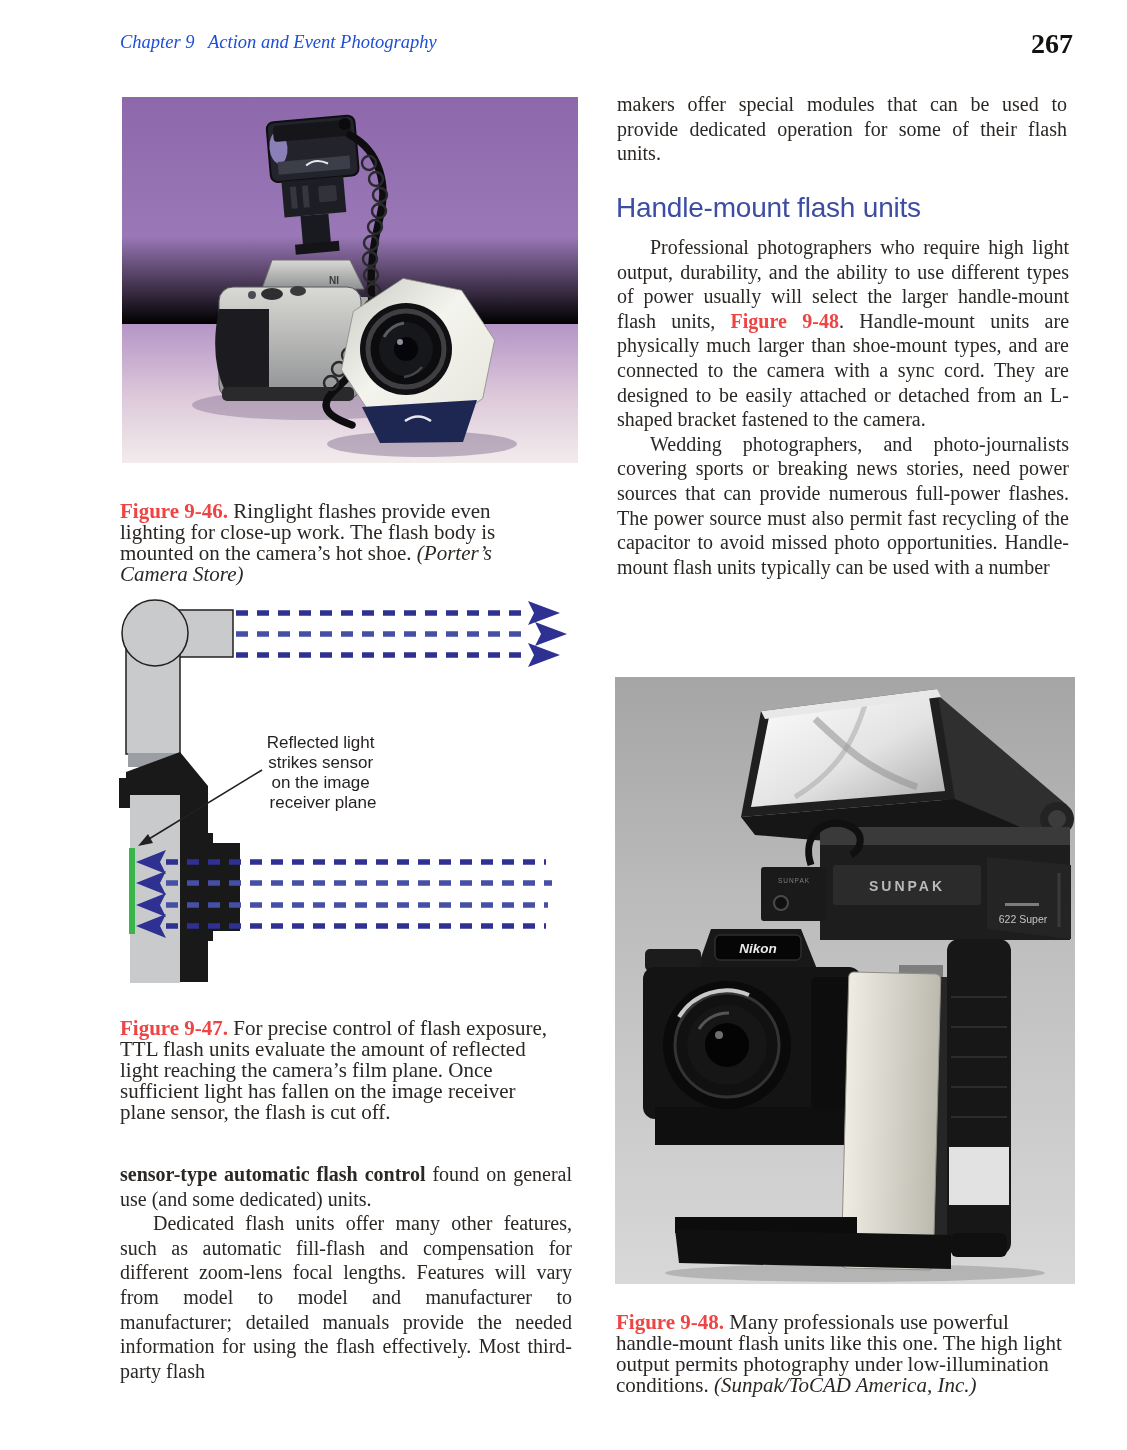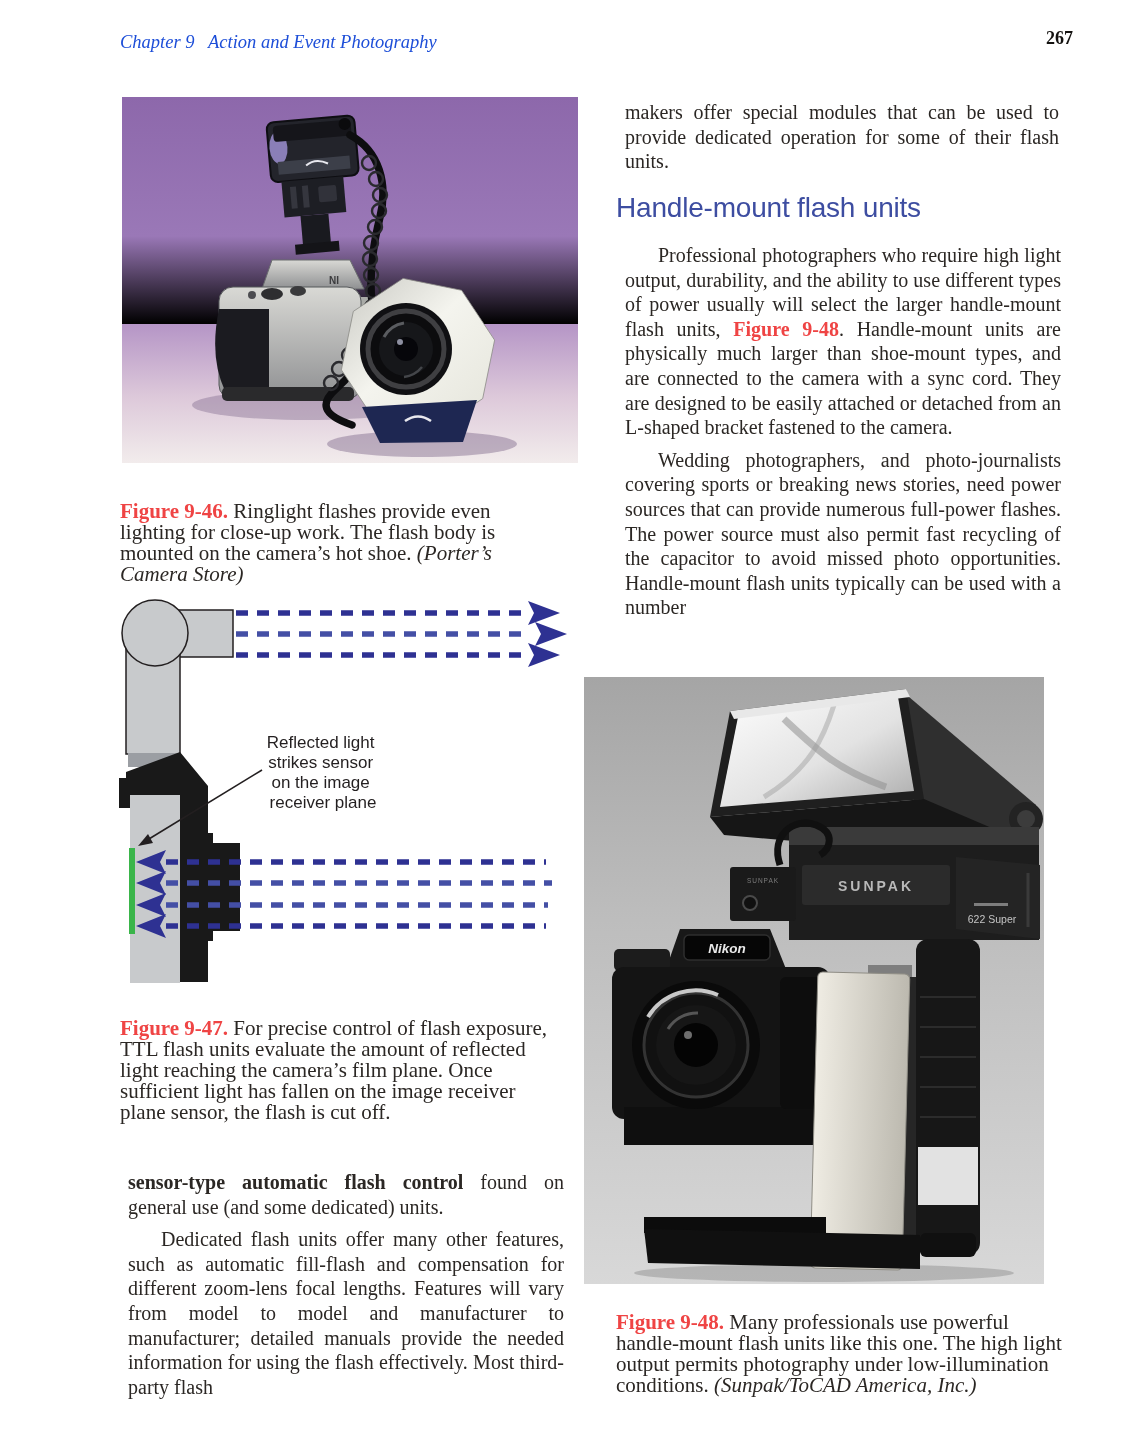--- a/index.html
+++ b/index.html
@@ -1,22 +1,22 @@
 <!DOCTYPE html>
 <html><head>
 <meta charset="utf-8">
 <style>
   html,body{margin:0;padding:0;}
   body{width:1127px;height:1450px;position:relative;background:#ffffff;
        font-family:"Liberation Serif",serif;color:#2b2724;overflow:hidden;}
   .abs{position:absolute;}
   .header-chapter{font-style:italic;font-size:18.5px;white-space:pre;color:#1d4ed8;}
-  .page-number{font-weight:bold;font-size:18px;color:#141210;}
+  .page-number{font-weight:bold;font-size:28px;color:#141210;}
   .body-text{font-size:20px;line-height:24.6px;text-align:justify;}
-  .body-text p{margin:8px;}
+  .body-text p{margin:0;}
   .indent{text-indent:33px;}
   .caption{font-size:21px;line-height:21px;text-align:left;}
   .seg-plain{}
   .seg-figlabel,.seg-figref{font-weight:bold;color:#ef4444;}
   .seg-italic{font-style:italic;}
   .seg-boldital{font-weight:bold;}
   .heading{font-family:"Liberation Sans",sans-serif;font-size:28px;letter-spacing:-0.2px;color:#3d4da1;}
   svg text{font-family:"Liberation Sans",sans-serif;}
 </style>
 </head>
@@ -179,21 +179,21 @@
   <p>makers offer special modules that can be used to provide dedicated operation for some of their flash units.</p>
 </div>
 
 <div class="abs heading" style="left:616px;top:192px;">Handle-mount flash units</div>
 
 <div class="abs body-text" style="left:617px;top:235px;width:452px;">
   <p class="indent"><span class="seg-plain">Professional photographers who require high light output, durability, and the ability to use different types of power usually will select the larger handle-mount flash units, </span><span class="seg-figref">Figure 9-48</span><span class="seg-plain">. Handle-mount units are physically much larger than shoe-mount types, and are connected to the camera with a sync cord. They are designed to be easily attached or detached from an L-shaped bracket fastened to the camera.</span></p>
   <p class="indent">Wedding photographers, and photo-journalists covering sports or breaking news stories, need power sources that can provide numerous full-power flashes. The power source must also permit fast recycling of the capacitor to avoid missed photo opportunities. Handle-mount flash units typically can be used with a number</p>
 </div>
 
-<div class="abs" style="left:584px;top:677px;width:460px;height:565px;">
+<div class="abs" style="left:615px;top:677px;width:460px;height:565px;">
 <svg width="460" height="607" viewBox="0 0 460 607">
   <defs>
     <linearGradient id="p2bg" x1="0" y1="0" x2="0" y2="1">
       <stop offset="0" stop-color="#a5a5a5"></stop>
           <stop offset="0.4" stop-color="#bdbdbd"></stop>
           <stop offset="1" stop-color="#d8d8d8"></stop>
     </linearGradient>
     <linearGradient id="reflG" x1="0" y1="0" x2="1" y2="1">
       <stop offset="0" stop-color="#fdfdfd"></stop>
           <stop offset="0.55" stop-color="#e3e3e3"></stop>

